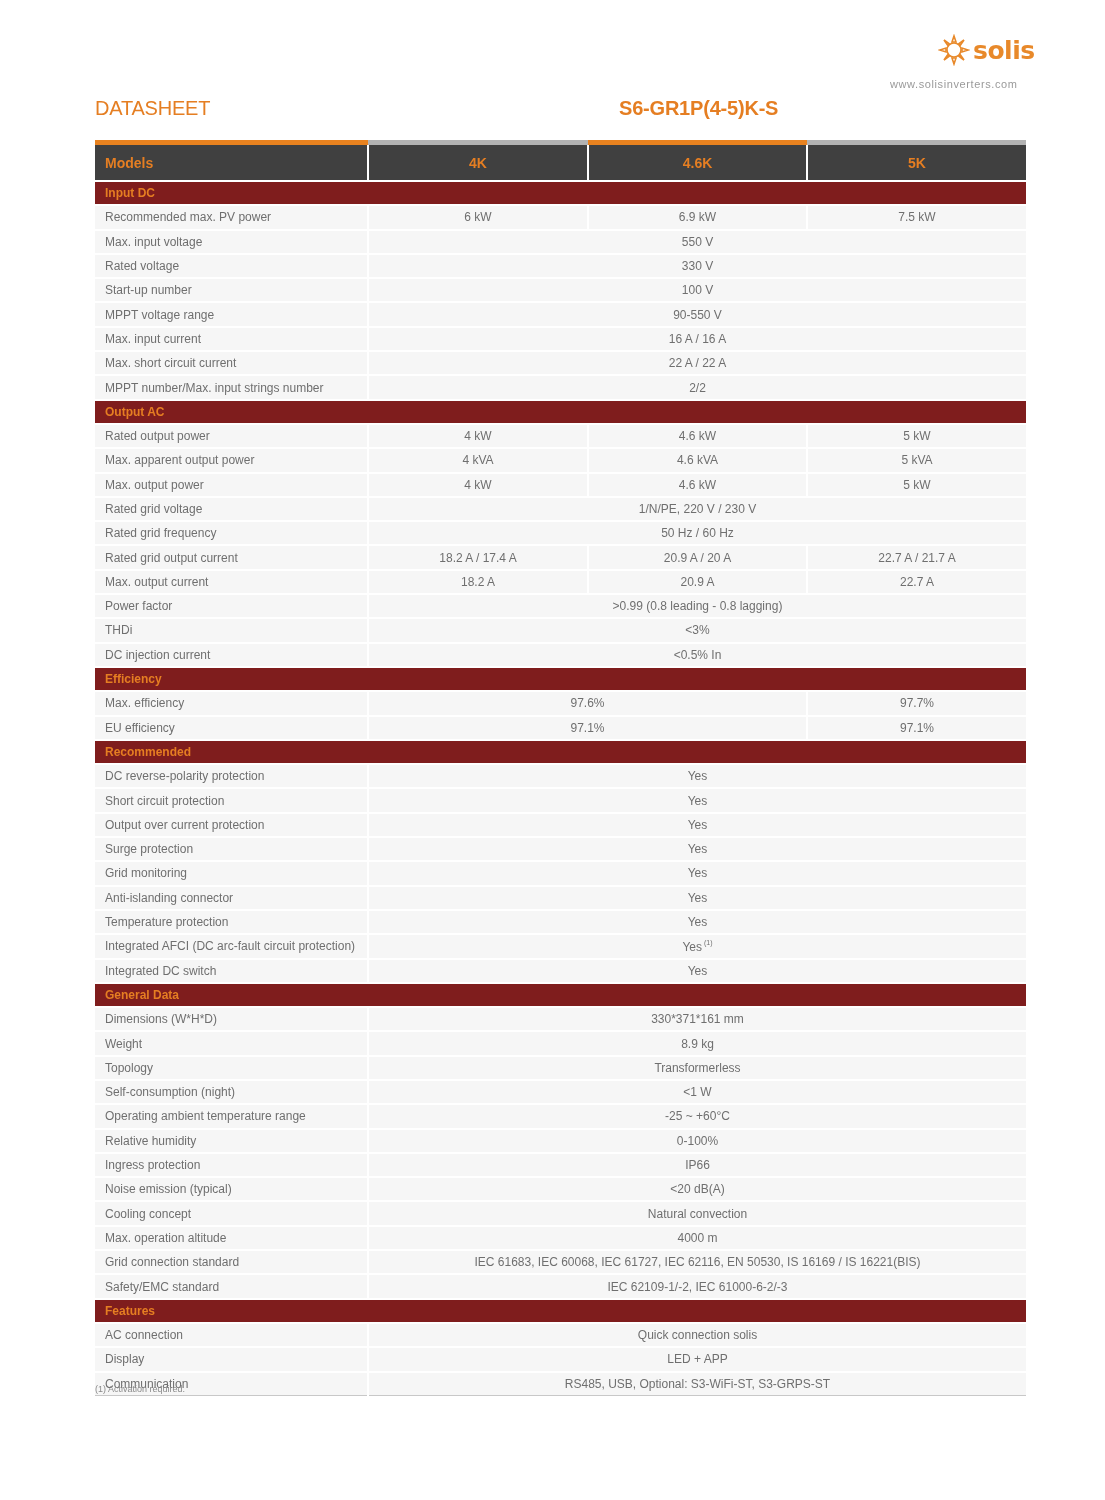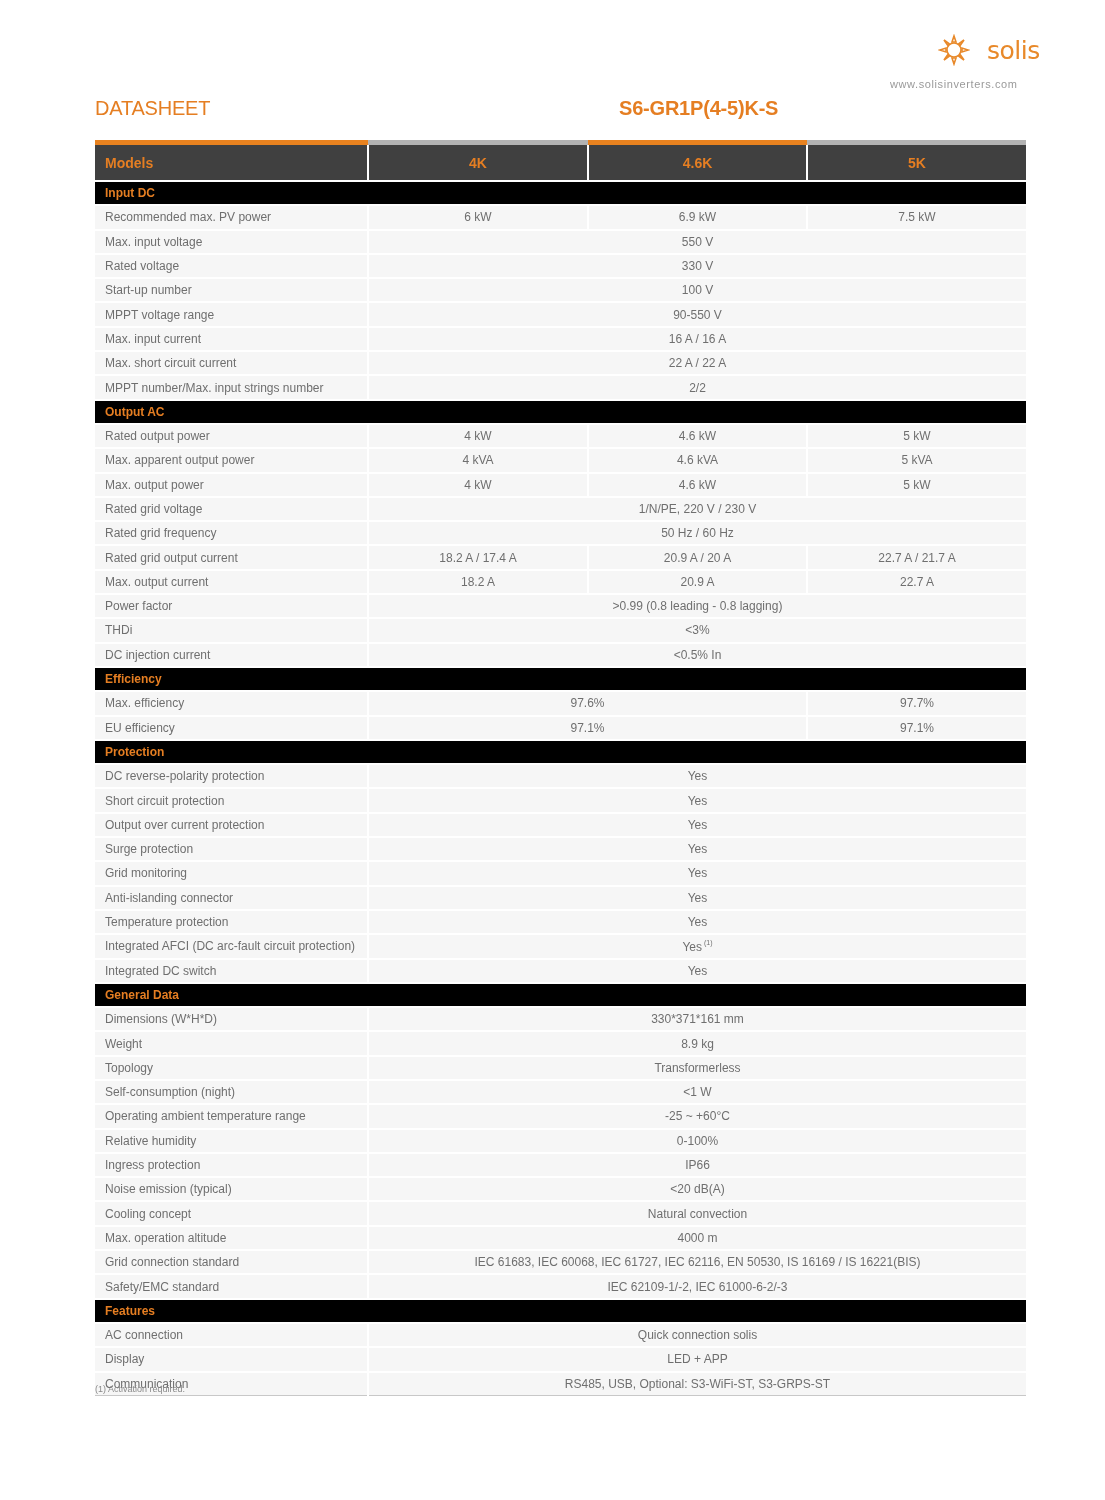--- a/index.html
+++ b/index.html
@@ -1,33 +1,33 @@
 <!DOCTYPE html>
 <html><head>
 <meta charset="utf-8">
 <style>
   html, body { margin:0; padding:0; background:#ffffff; }
   body { width:1105px; height:1500px; position:relative; font-family:"Liberation Sans", sans-serif; color:#6b6b6b; overflow:hidden; }
-  .logo { position:absolute; left:938px; top:34px; display:flex; align-items:center; gap:17px; }
+  .logo { position:absolute; left:938px; top:34px; display:flex; align-items:center; gap:3px;font-weight:bold; }
   .logo-text { font-family:"DejaVu Sans", sans-serif; font-size:25px; color:#e8892a; letter-spacing:-0.5px; line-height:1; }
   .website { position:absolute; left:890px; top:78px; font-size:11px; color:#9a9a9a; letter-spacing:0.6px; }
   .ds-title { position:absolute; left:95px; top:97px; font-size:20px; font-weight:normal; color:#e57e22; letter-spacing:-0.2px; }
   .model-title { position:absolute; left:619px; top:97px; font-size:20px; font-weight:bold; color:#e57e22; letter-spacing:-0.2px; }
 
   .topbars { position:absolute; left:95px; top:140px; width:931px; height:5px; display:flex; }
   .topbars div { height:5px; }
   .bar-orange { background:#e8821f; }
   .bar-gray { background:#b3b3b3; }
 
   table.spec { position:absolute; left:95px; top:145px; width:931px; border-collapse:collapse; table-layout:fixed; }
   table.spec td { height:22.3px; padding:0; font-size:12px; border-bottom:2px solid #ffffff; background:#f6f6f6; color:#6f6f6f; white-space:nowrap; }
   table.spec td + td { border-left:2px solid #ffffff; text-align:center; }
   table.spec td.lbl { padding-left:10px; }
   tr.models td { height:35px; background:#404040; font-weight:bold; color:#e57e22; font-size:14px; }
-  tr.section td { background:#000000; color:#e57e22; font-weight:bold; font-size:12px; padding-left:10px; }
+  tr.section td { background:#7f1d1d; color:#e57e22; font-weight:bold; font-size:12px; padding-left:10px; }
   tr.last td { border-bottom:1px solid #c8c8c8; }
   sup.fn { font-size:7px; margin-left:2px; vertical-align:6px; }
   .footnote { position:absolute; left:95px; top:1384px; font-size:9px; color:#8a8a8a; }
 </style>
 </head>
 <body>
 
 <div class="logo">
   <svg width="32" height="32" viewBox="0 0 32 32">
     <g fill="none" stroke="#e8892a" stroke-width="1.6">
@@ -160,21 +160,21 @@
         <td class="lbl">Max. efficiency</td>
         <td colspan="2">97.6%</td>
         <td>97.7%</td>
       </tr>
       <tr>
         <td class="lbl">EU efficiency</td>
         <td colspan="2">97.1%</td>
         <td>97.1%</td>
       </tr>
       <tr class="section">
-        <td colspan="4">Protection</td>
+        <td colspan="4">Recommended</td>
       </tr>
       <tr>
         <td class="lbl">DC reverse-polarity protection</td>
         <td colspan="3"><span>Yes</span></td>
       </tr>
       <tr>
         <td class="lbl">Short circuit protection</td>
         <td colspan="3"><span>Yes</span></td>
       </tr>
       <tr>

